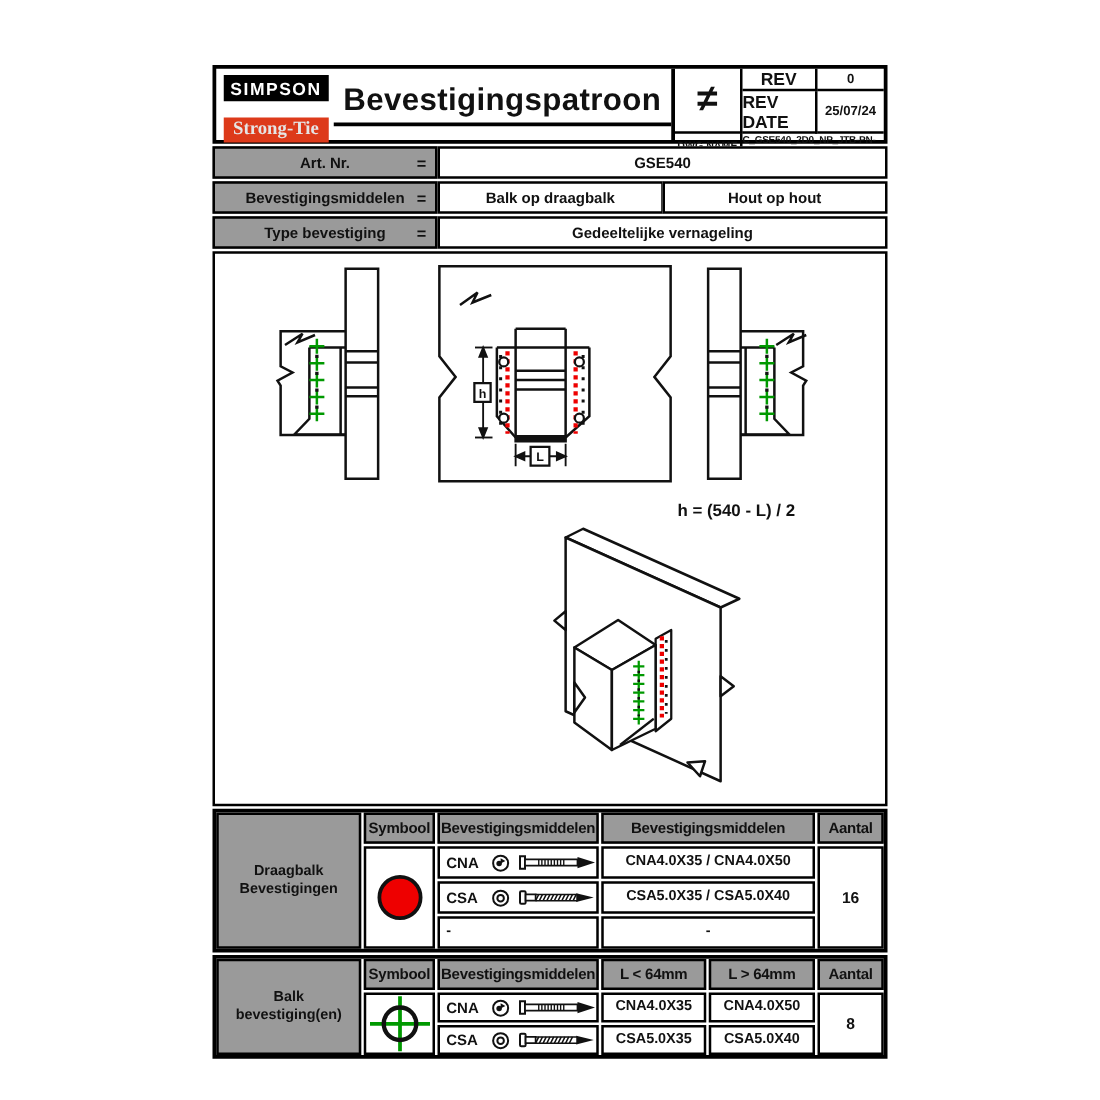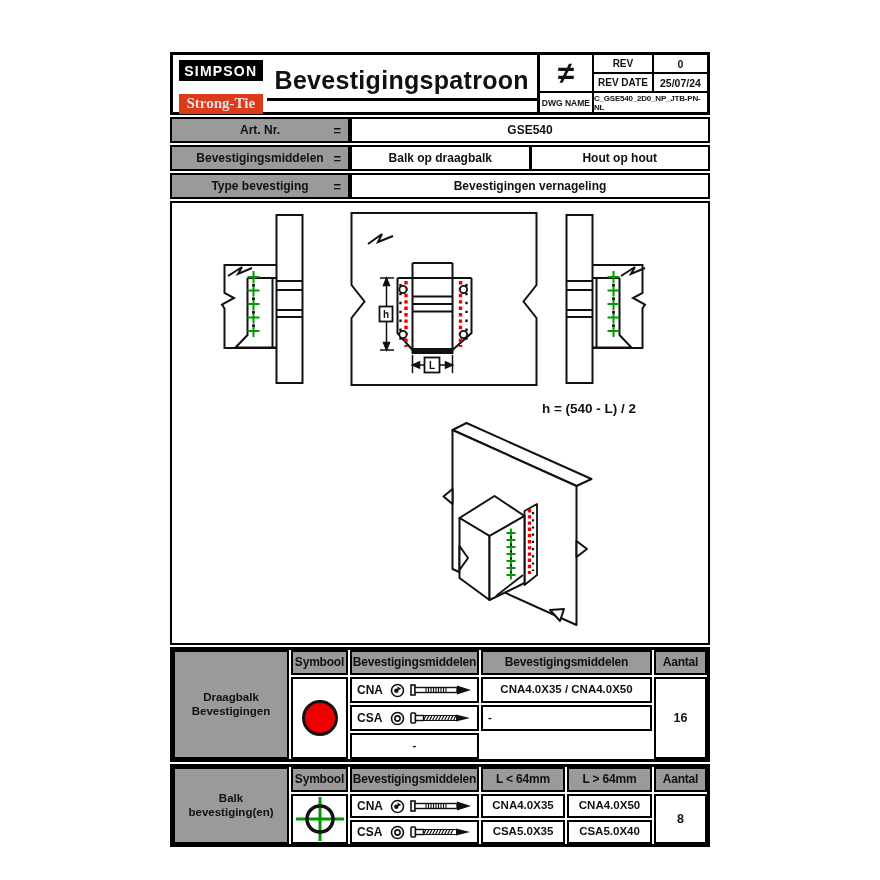--- a/index.html
+++ b/index.html
@@ -15,21 +15,21 @@
             padding:3px 0 2px;letter-spacing:1.2px;}
   .logo-bot{background:#dd3a1a;color:#e5e5e5;font-weight:bold;font-family:"Liberation Serif",serif;
             font-size:15px;text-align:center;padding:1px 0 2px;}
   .title-wrap{flex:1;display:flex;align-items:center;justify-content:center;}
   .title{font-size:25px;font-weight:bold;border-bottom:3px solid #000;padding:0 8px 3px;letter-spacing:.3px;}
   .tb-right{width:177px;border-left:3px solid #000;display:grid;
             grid-template-columns:54px 60px 1fr;grid-template-rows:1fr 1fr 1fr;}
   .tb-right div{display:flex;align-items:center;justify-content:center;font-weight:bold;}
   .neq{grid-row:1/3;grid-column:1;border-right:2px solid #000;border-bottom:2px solid #000;
        font-size:30px;line-height:1;}
-  .rl{font-size:10px;border-right:2px solid #000;border-bottom:2px solid #000;}
+  .rl{font-size:14px;border-right:2px solid #000;border-bottom:2px solid #000;}
   .rv{font-size:10.5px;border-bottom:2px solid #000;}
   .dwgl{grid-row:3;grid-column:1;font-size:8.5px;border-right:2px solid #000;}
   .dwgv{grid-row:3;grid-column:2/4;font-size:8px;letter-spacing:-.2px;}
 
   
   .info{margin-top:2px;}
   .info-row{display:flex;height:26px;margin-bottom:2px;}
   .info-label{width:180px;background:#9a9a9a;border:2.5px solid #000;position:relative;
               display:flex;align-items:center;justify-content:center;font-weight:bold;font-size:12px;}
   .info-label .eq{position:absolute;right:7px;font-size:13px;}
@@ -42,21 +42,21 @@
   .draw svg{position:absolute;left:0;top:0;}
 
   
   .grid{display:grid;gap:2px;border:3px solid #000;background:#fff;width:540px;margin-top:2px;}
   .t1{grid-template-columns:116px 57px 129px 171px 1fr;grid-template-rows:25px 26px 26px 26px;}
   .t2{grid-template-columns:116px 57px 129px 84px 85px 1fr;grid-template-rows:25px 24px 24px;}
   .c{border:2px solid #000;background:#fff;display:flex;align-items:center;justify-content:center;
      font-weight:bold;font-size:11.5px;text-align:center;line-height:1.2;}
   .gray{background:#9a9a9a;}
   .hdr{font-size:12px;letter-spacing:-.2px;}
-  .fast{justify-content:flex-start;padding-left:5px;gap:5px;}
+  .fast{justify-content:space-between;padding-left:5px;gap:5px;}
   .code{font-size:12px;min-width:28px;text-align:left;}
 </style>
 </head>
 <body>
 
 <div class="page">
   <div class="sheet">
 
     <div class="band">
       <div class="logo">
@@ -91,21 +91,21 @@
           <span class="eq">=</span>
         </div>
         <div class="info-val">Balk op draagbalk</div>
         <div class="info-val">Hout op hout</div>
       </div>
       <div class="info-row">
         <div class="info-label">
           <span>Type bevestiging</span>
           <span class="eq">=</span>
         </div>
-        <div class="info-val">Bevestigingen vernageling</div>
+        <div class="info-val">Gedeeltelijke vernageling</div>
       </div>
     </div>
 
     <div class="draw">
       <svg width="535" height="439" viewBox="0 0 535 439">
 
         <g stroke="#111" fill="none" stroke-width="2">
           <rect x="104.5" y="12" width="26" height="168"></rect>
           <line x1="104.5" y1="78" x2="130.5" y2="78"></line>
           <line x1="104.5" y1="87" x2="130.5" y2="87"></line>
@@ -230,20 +230,21 @@
           <circle cx="7.5" cy="7.5" r="2.6" fill="none" stroke="#111" stroke-width="1.6"></circle>
         </svg>
         <svg width="62" height="14">
           <rect x="1" y="2" width="4.5" height="10" rx="1" fill="#fff" stroke="#111" stroke-width="1.6"></rect>
           <rect x="5.5" y="4.5" width="8" height="5" fill="#fff" stroke="#111" stroke-width="1.4"></rect>
           <path d="M13.5,9.5 L16,4.5 M16.5,9.5 L19,4.5 M19.5,9.5 L22,4.5 M22.5,9.5 L25,4.5 M25.5,9.5 L28,4.5 M28.5,9.5 L31,4.5 M31.5,9.5 L34,4.5 M34.5,9.5 L37,4.5 M37.5,9.5 L40,4.5 M40.5,9.5 L43,4.5 M43.5,9.5 L46,4.5" stroke="#111" stroke-width="1.2"></path>
           <path d="M13.5,4.5 H47 M13.5,9.5 H47" stroke="#111" stroke-width="1.2"></path>
           <polygon points="46,3.5 60,7 46,10.5" fill="#111"></polygon>
         </svg>
       </div>
+      <div class="c">CSA5.0X35 / CSA5.0X40</div>
 
       <div class="c fast">-</div>
       <div class="c">-</div>
     </div>
 
     <div class="grid t2">
       <div class="c gray" style="grid-row:1/4;grid-column:1;padding:0 8px;">Balk bevestiging(en)</div>
       <div class="c gray hdr">Symbool</div>
       <div class="c gray hdr">Bevestigingsmiddelen</div>
       <div class="c gray hdr">L &lt; 64mm</div>

